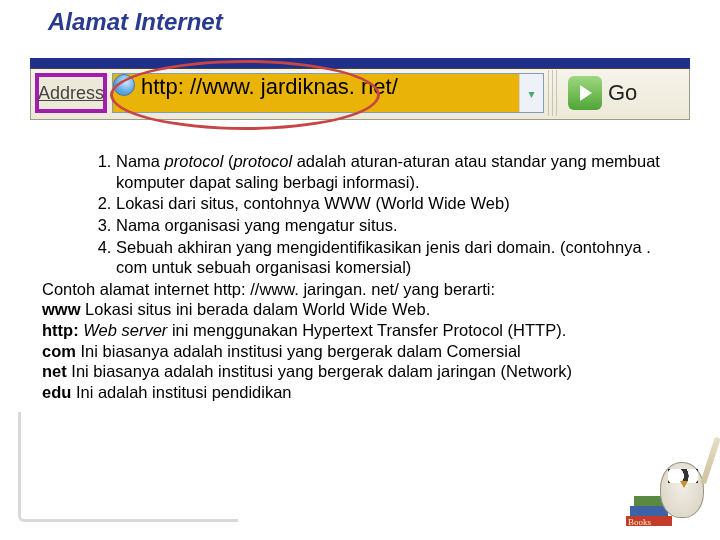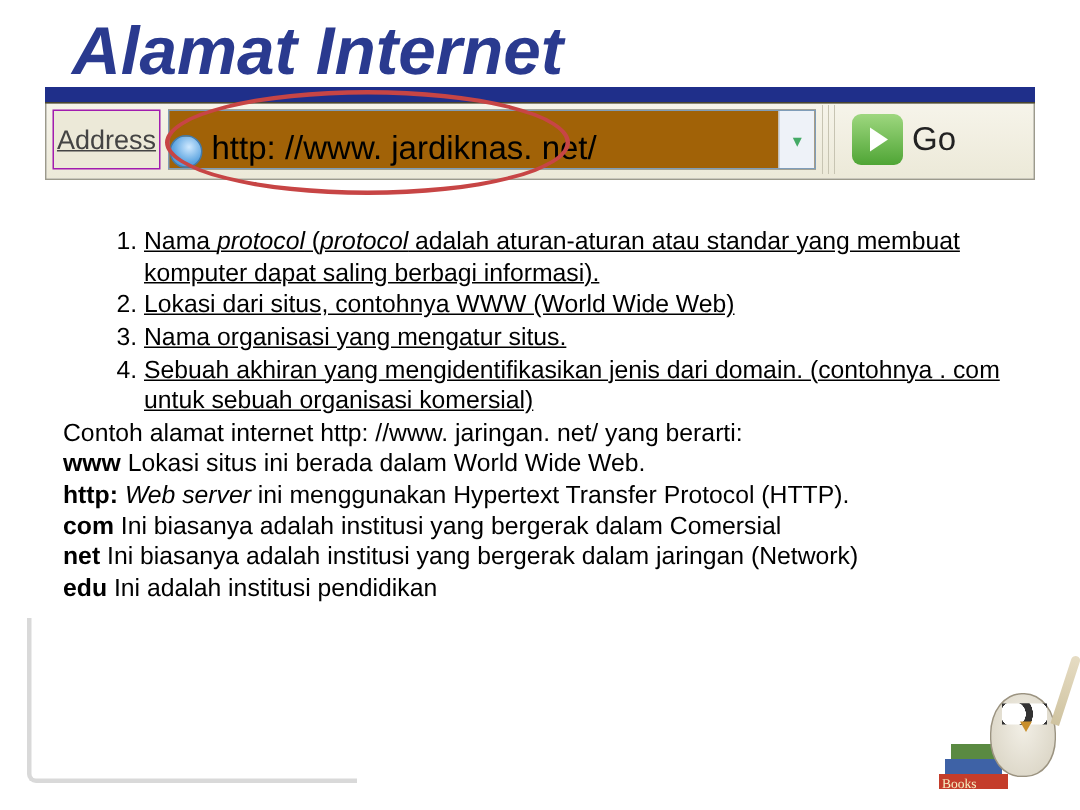--- a/index.html
+++ b/index.html
@@ -11,21 +11,21 @@
     overflow: hidden;
   }
   .slide {
     width: 720px; height: 540px;
     position: relative;
     background: #fff;
   }
   .title {
     position: absolute;
     left: 48px; top: 8px;
-    font-size: 45px;
+    font-size: 24px;
     font-weight: bold;
     font-style: italic;
     color: #2a3a8f;
     font-family: Arial, sans-serif;
     text-align: right;
   }
   .title-rule {
     position: absolute;
     left: 30px; top: 58px;
     width: 660px; height: 10px;
@@ -38,34 +38,34 @@
     background: linear-gradient(#f6f4ea,#ece9d8);
     border: 1px solid #9c9a8c;
     display: flex; align-items: center;
     padding: 2px 4px;
     gap: 2px;
   }
   .addr-box {
     position: absolute;
     left: 35px; top: 73px;
     width: 72px; height: 40px;
-    border: 1px solid #a21caf;
+    border: 4px solid #a21caf;
     display:flex;align-items:center;justify-content:center;
     font-size: 18px;
     color: #444;
     background: #ece9d8;
     text-decoration: underline;
   }
   .url-box {
     position: absolute;
     left: 112px; top: 73px;
     width: 432px; height: 40px;
-    background: #a16207;
+    background: #eab308;
     border: 1px solid #7f9db9;
-    display: flex; align-items: flex-end;
+    display: flex; align-items: flex-start;
     padding-left: 0;
     overflow: hidden;
   }
   .url-icon {
     width: 22px; height: 22px;
     margin-right: 6px;
     position: relative;
     flex-shrink: 0;
   }
   .url-icon::before {
@@ -126,23 +126,22 @@
   }
   .content {
     position: absolute;
     left: 42px; top: 150px;
     width: 630px;
     font-size: 16.5px;
     line-height: 1.25;
     color: #000;
   }
   .content ol {
-    margin-left: 48px;
+    margin-left: 68px;
     padding-left: 6px;
-    text-decoration: underline;
   }
   .content li { margin: 1px 0; }
   .b { font-weight: bold; }
   .i { font-style: italic; }
   .u { text-decoration: underline; }
   .owl {
     position: absolute;
     right: 14px; bottom: 14px;
     width: 80px; height: 90px;
   }

